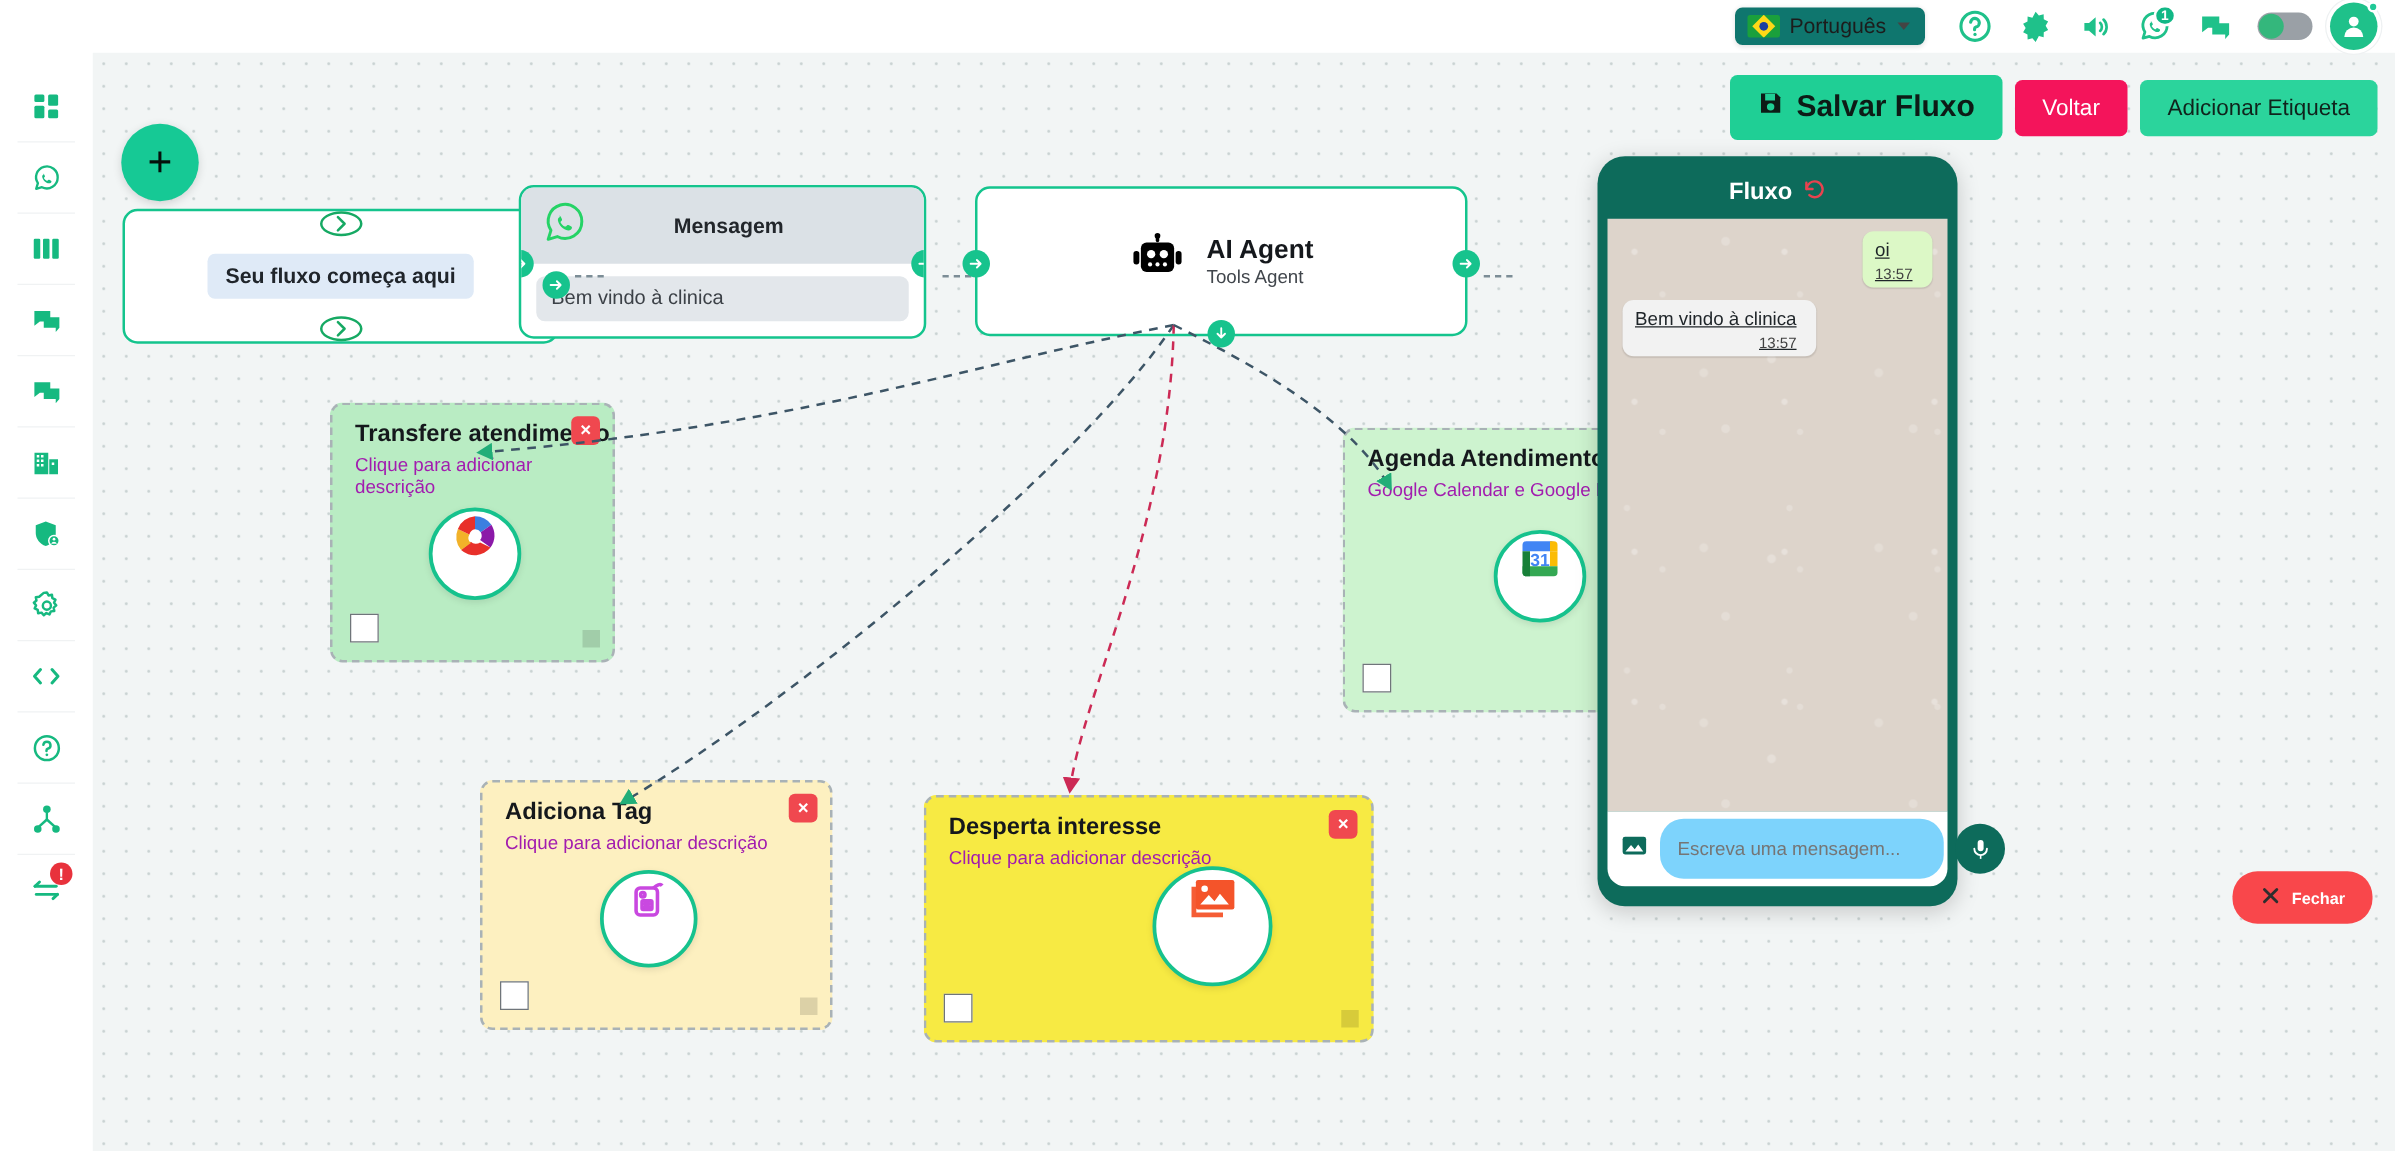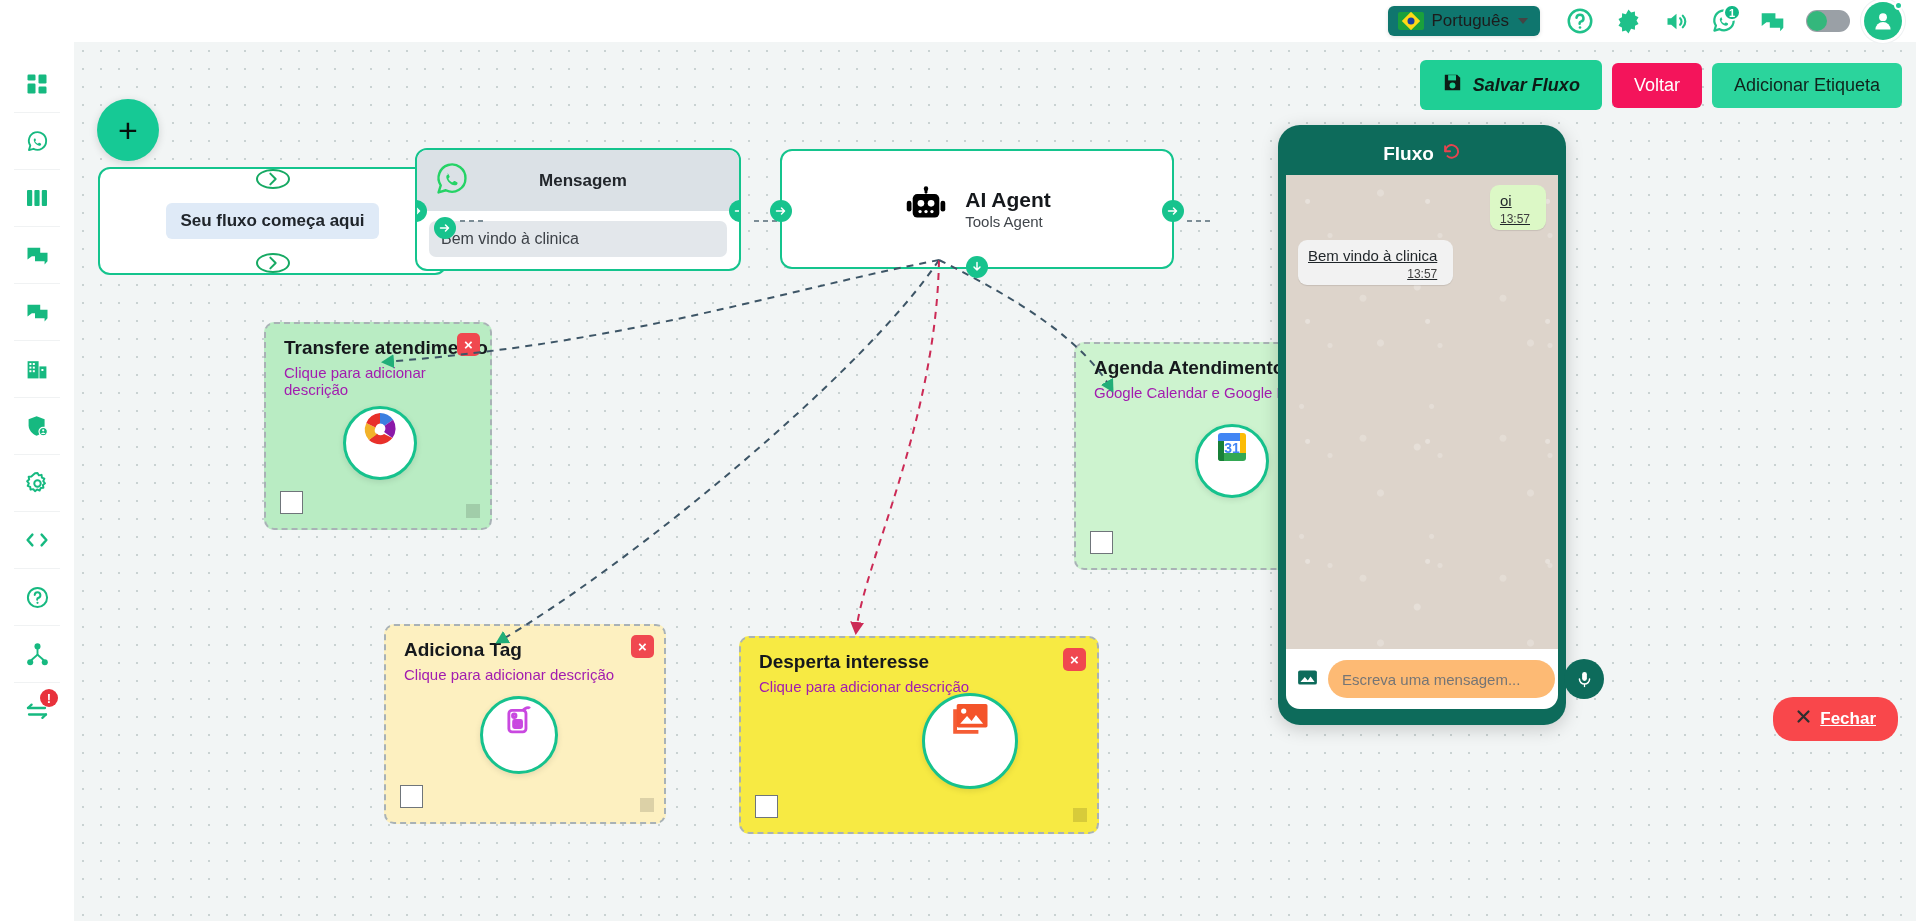--- a/index.html
+++ b/index.html
@@ -104,21 +104,21 @@
     font-size: 41px; font-weight: 500; color: #15181c; letter-spacing: -0.3px;
   }
   .head-actions {
     position: absolute; right: 14px; top: 18px; display: flex; gap: 10px; align-items: center;
   }
   .btn {
     border: none; border-radius: 6px; cursor: pointer;
     font-family: "Liberation Sans", sans-serif;
     display: flex; align-items: center; gap: 10px;
   }
-  .btn-save { background: #1fcf95; color: #0d1b16; font-size: 18px; font-weight: bold; padding: 12px 22px; font-style: italic; }
+  .btn-save { background: #1fcf95; color: #0d1b16; font-size: 24px; font-weight: bold; padding: 12px 22px; }
   .btn-back { background: #f4145b; color: #ffffff; font-size: 18px; padding: 12px 22px; }
   .btn-tag  { background: #2bd49c; color: #10231c; font-size: 18px; padding: 12px 22px; }
 
   .add-fab {
     position: absolute; left: 23px; top: 57px; width: 62px; height: 62px;
     border-radius: 50%; background: #16c995; color: #05110c;
     display: flex; align-items: center; justify-content: center;
     font-size: 34px; font-weight: 300; cursor: pointer;
     box-shadow: 0 2px 8px rgba(0,0,0,.14);
   }
@@ -226,35 +226,34 @@
     font-size: 15px; color: #1f2529; box-shadow: 0 1px 1px rgba(0,0,0,.10); text-decoration: underline;
   }
   .wa-msg.out { background: #dcf8c6; }
   .wa-msg.in  { background: #f2f2f2; }
   .wa-time { display: block; text-align: right; font-size: 12px; color: #404040; margin-top: 3px; }
   .wa-input-bar {
     height: 60px; background: #ffffff; border-radius: 0 0 14px 14px;
     display: flex; align-items: center; gap: 9px; padding: 0 10px;
   }
   .wa-input {
-    flex: 1; height: 38px; background: #fdba74; border-radius: 19px; border: none;
+    flex: 1; height: 48px; background: #7dd3fc; border-radius: 19px; border: none;
     padding: 0 14px; font-size: 15px; color: #555b60;
     font-family: "Liberation Sans", sans-serif; outline: none;
   }
   .wa-mic {
     width: 40px; height: 40px; border-radius: 50%; background: #0d6b5b;
     display: flex; align-items: center; justify-content: center; color: #fff; cursor: pointer; flex: none;
   }
   .btn-fechar {
     position: absolute; right: 18px; top: 655px; z-index: 25;
     background: #f9474b; color: #ffffff; border: none; border-radius: 20px;
-    font-size: 17px; font-weight: bold; padding: 11px 22px;
+    font-size: 13px; font-weight: bold; padding: 11px 22px;
     display: flex; align-items: center; gap: 8px; cursor: pointer;
     font-family: "Liberation Sans", sans-serif;
-    text-decoration: underline;
   }
   svg.edges { position: absolute; left: 0; top: 0; width: 100%; height: 100%; pointer-events: none; z-index: 3; }
 </style>
 </head>
 <body>
 
 <div id="app">
 
   <div class="topbar">
     <div class="lang-pill">

